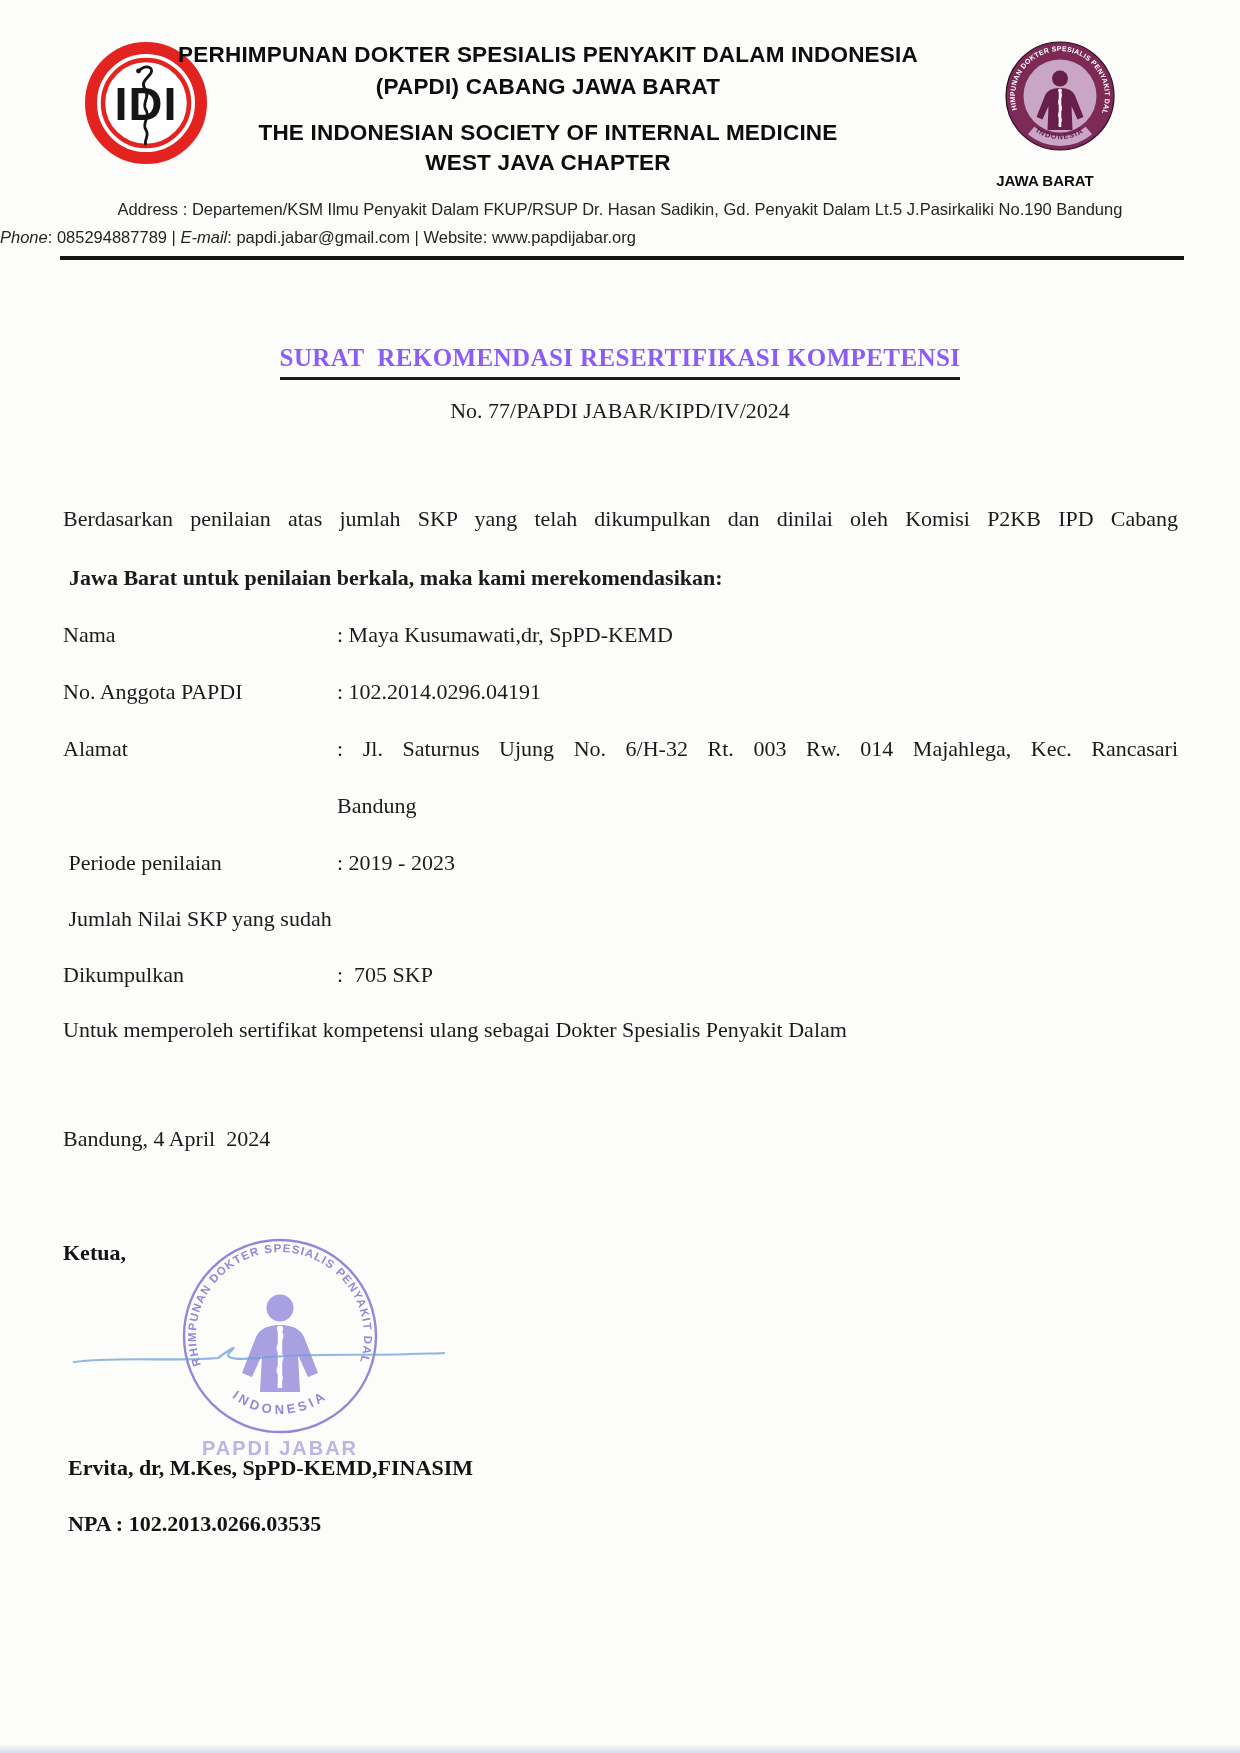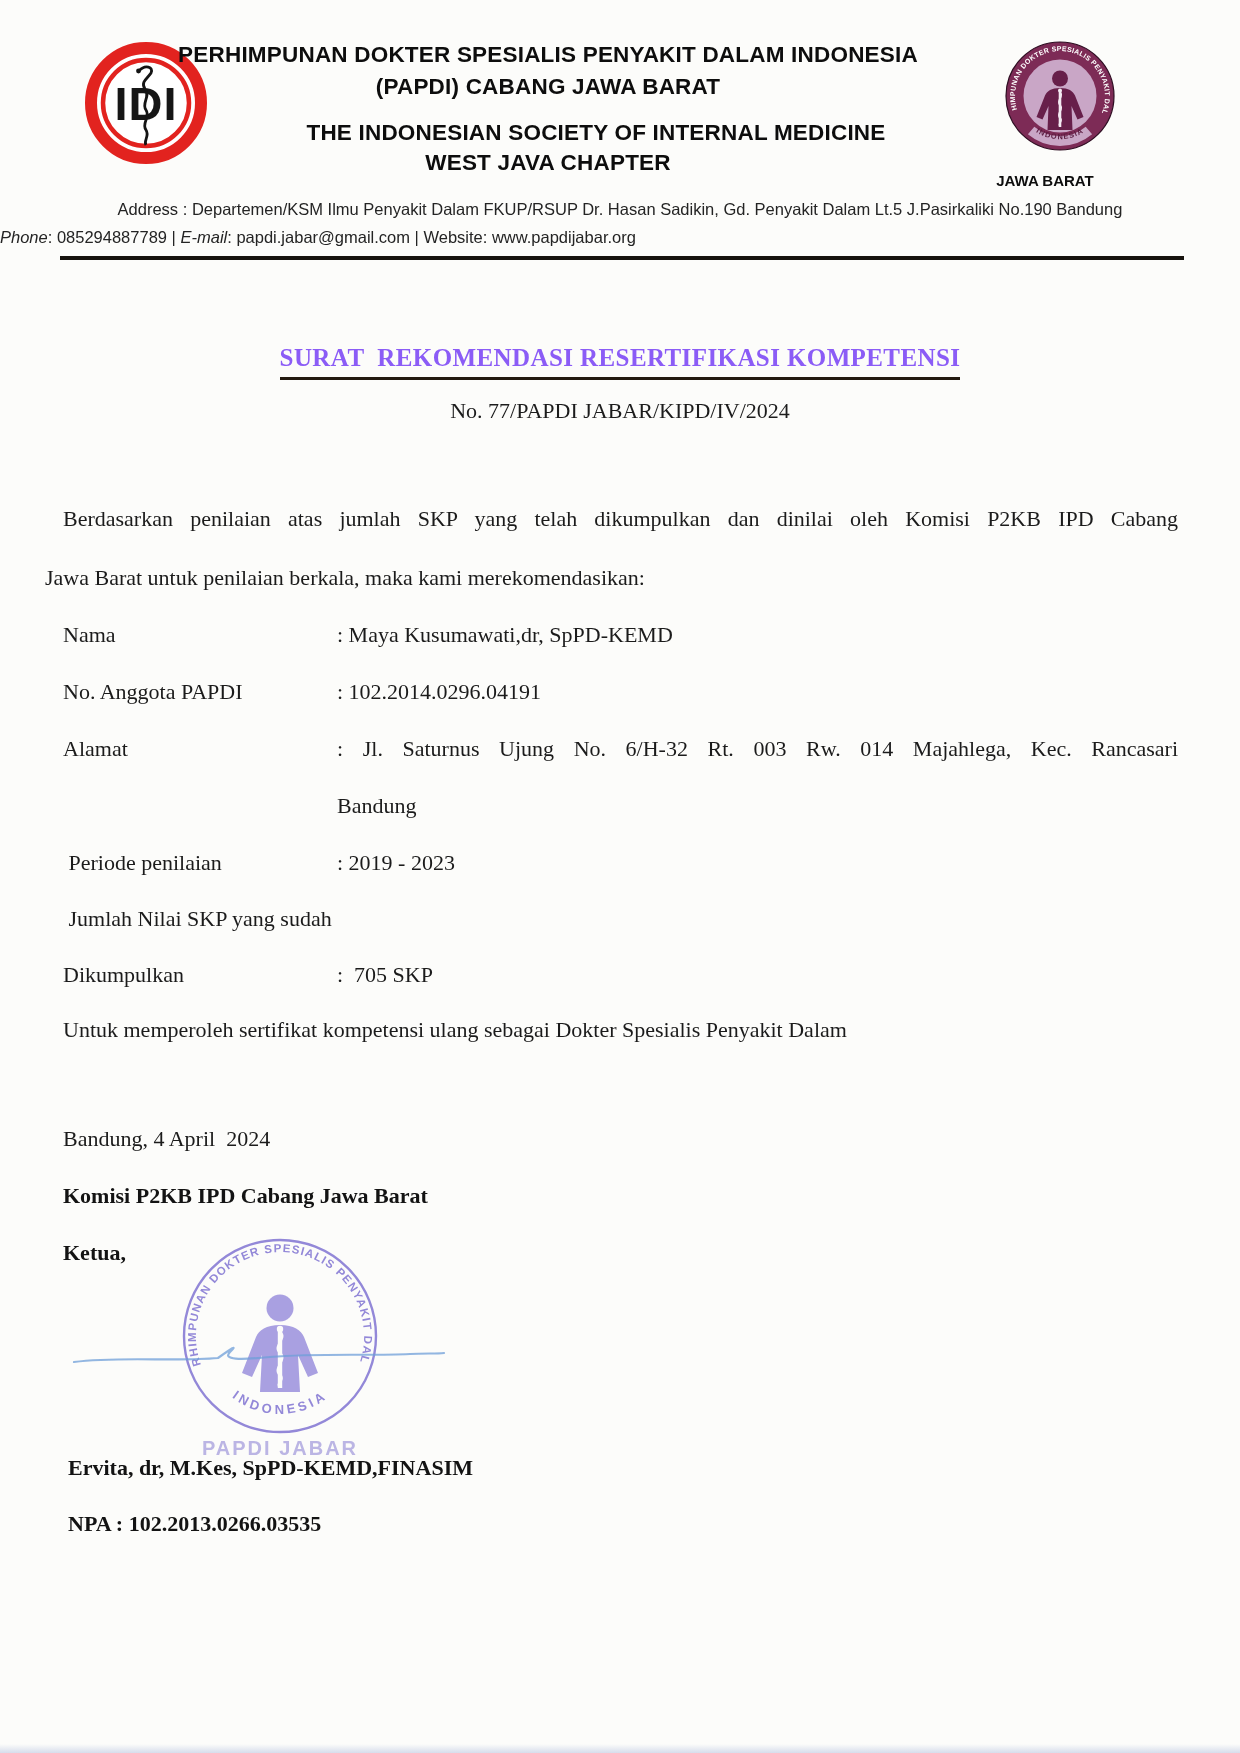--- a/index.html
+++ b/index.html
@@ -7,39 +7,39 @@
     position:relative;width:1240px;height:1753px;margin:0 auto;
     background:#fcfcfa;overflow:hidden;
     font-family:"Liberation Serif", serif;color:#1c1c1c;
   }
   .abs{position:absolute;}
   
   .org-line{left:0;width:1096px;text-align:center;
     font-family:"Liberation Sans",sans-serif;font-weight:bold;
     font-size:22.5px;color:#0d0d0d;letter-spacing:.2px;}
   .org1{top:42px;}  .org2{top:74px;}
-  .org3{top:120px;padding-left:48px;} .org4{top:150px;}
+  .org3{top:120px;} .org4{top:150px;}
   .idi-logo{left:85px;top:42px;width:122px;height:122px;}
   .papdi-logo{left:1004px;top:40px;width:112px;height:112px;}
   .papdi-caption{left:981px;top:172px;width:128px;text-align:center;
     font-family:"Liberation Sans",sans-serif;font-weight:bold;font-size:15px;color:#0d0d0d;}
   .address-line{left:0;top:200px;width:1240px;text-align:center;
     font-family:"Liberation Sans",sans-serif;font-size:16.5px;color:#242424;}
   .contact-line{left:0;top:228px;width:1240px;
     font-family:"Liberation Sans",sans-serif;font-size:16.5px;color:#242424;white-space:pre;}
   .it{font-style:italic;}
   .header-rule{left:60px;top:256px;width:1124px;height:4px;background:#17130e;}
   
   .title-wrap{left:0;top:344px;width:1240px;text-align:center;}
   .title-text{display:inline-block;font-weight:bold;font-size:25px;letter-spacing:.4px;
     color:#8b5cf6;border-bottom:3px solid #241a10;padding-bottom:5px;white-space:pre;}
   .number-line{left:0;top:398px;width:1240px;text-align:center;font-size:22px;}
   .body-line{font-size:22px;color:#1b1b1b;}
   .intro1{left:63px;top:506px;width:1115px;text-align:justify;text-align-last:justify;}
-  .intro2{left:45px;top:565px;}
+  .intro2{left:69px;top:565px;font-weight:bold;}
   .lbl{left:63px;white-space:pre;}
   .val{left:337px;white-space:pre;text-align:right;}
   .val-just{left:337px;width:841px;text-align:justify;text-align-last:justify;white-space:normal;}
   .y-nama{top:622px;} .y-anggota{top:679px;} .y-alamat{top:736px;}
   .y-alamat2{top:793px;} .y-periode{top:850px;} .y-jumlah{top:906px;}
   .y-dikumpulkan{top:962px;} .y-closing{top:1017px;}
   .y-placedate{top:1126px;}
   .bold-line{font-weight:bold;color:#131313;}
   .y-committee{top:1183px;} .y-role{top:1240px;}
   .stamp{left:180px;top:1236px;width:200px;height:200px;opacity:.82;}
@@ -125,21 +125,20 @@
   <div class="abs body-line val y-periode">: 2019 - 2023</div>
 
   <div class="abs body-line lbl y-jumlah"> Jumlah Nilai SKP yang sudah</div>
 
   <div class="abs body-line lbl y-dikumpulkan">Dikumpulkan</div>
   <div class="abs body-line val y-dikumpulkan">:  705 SKP</div>
 
   <div class="abs body-line lbl y-closing">Untuk memperoleh sertifikat kompetensi ulang sebagai Dokter Spesialis Penyakit Dalam</div>
 
   <div class="abs body-line lbl y-placedate">Bandung, 4 April  2024</div>
-  <div class="abs body-line lbl bold-line y-committee">Komisi P2KB IPD Cabang Jawa Barat</div>
   <div class="abs body-line lbl bold-line y-role">Ketua,</div>
 
   <svg class="abs stamp" viewBox="0 0 200 200">
     <defs>
       <path id="stampTop" d="M 21.0 128.7 A 84 84 0 1 1 179.0 128.7"></path>
       <path id="stampBot" d="M 49.9 159.7 A 78 78 0 0 0 150.1 159.7"></path>
     </defs>
     <circle cx="100" cy="100" r="96" fill="none" stroke="#7c6fd1" stroke-width="2.4"></circle>
     <text font-family="Liberation Sans, sans-serif" font-weight="bold" font-size="11.5" fill="#7c6fd1" letter-spacing="1.2">
       <textPath href="#stampTop" startOffset="50%" text-anchor="middle">PERHIMPUNAN DOKTER SPESIALIS PENYAKIT DALAM</textPath>

